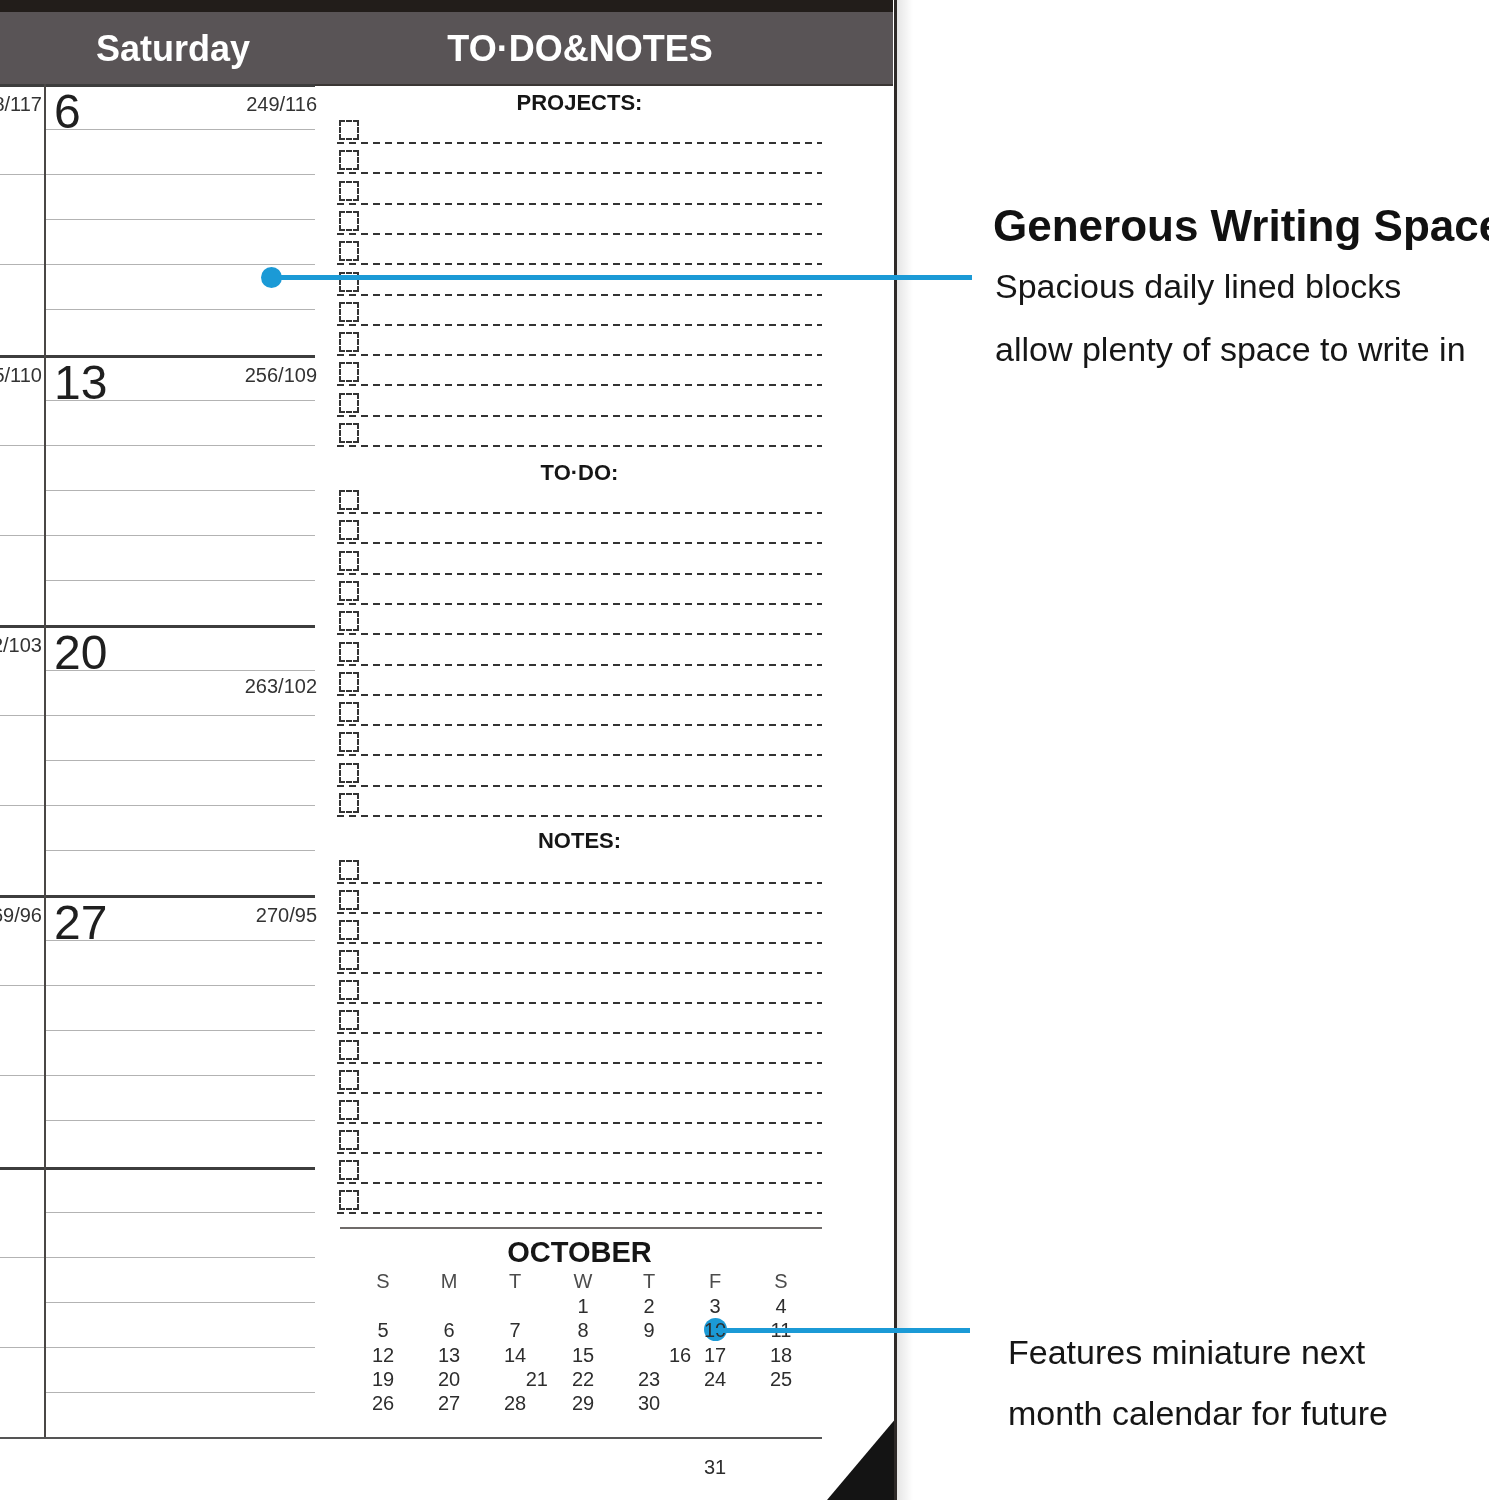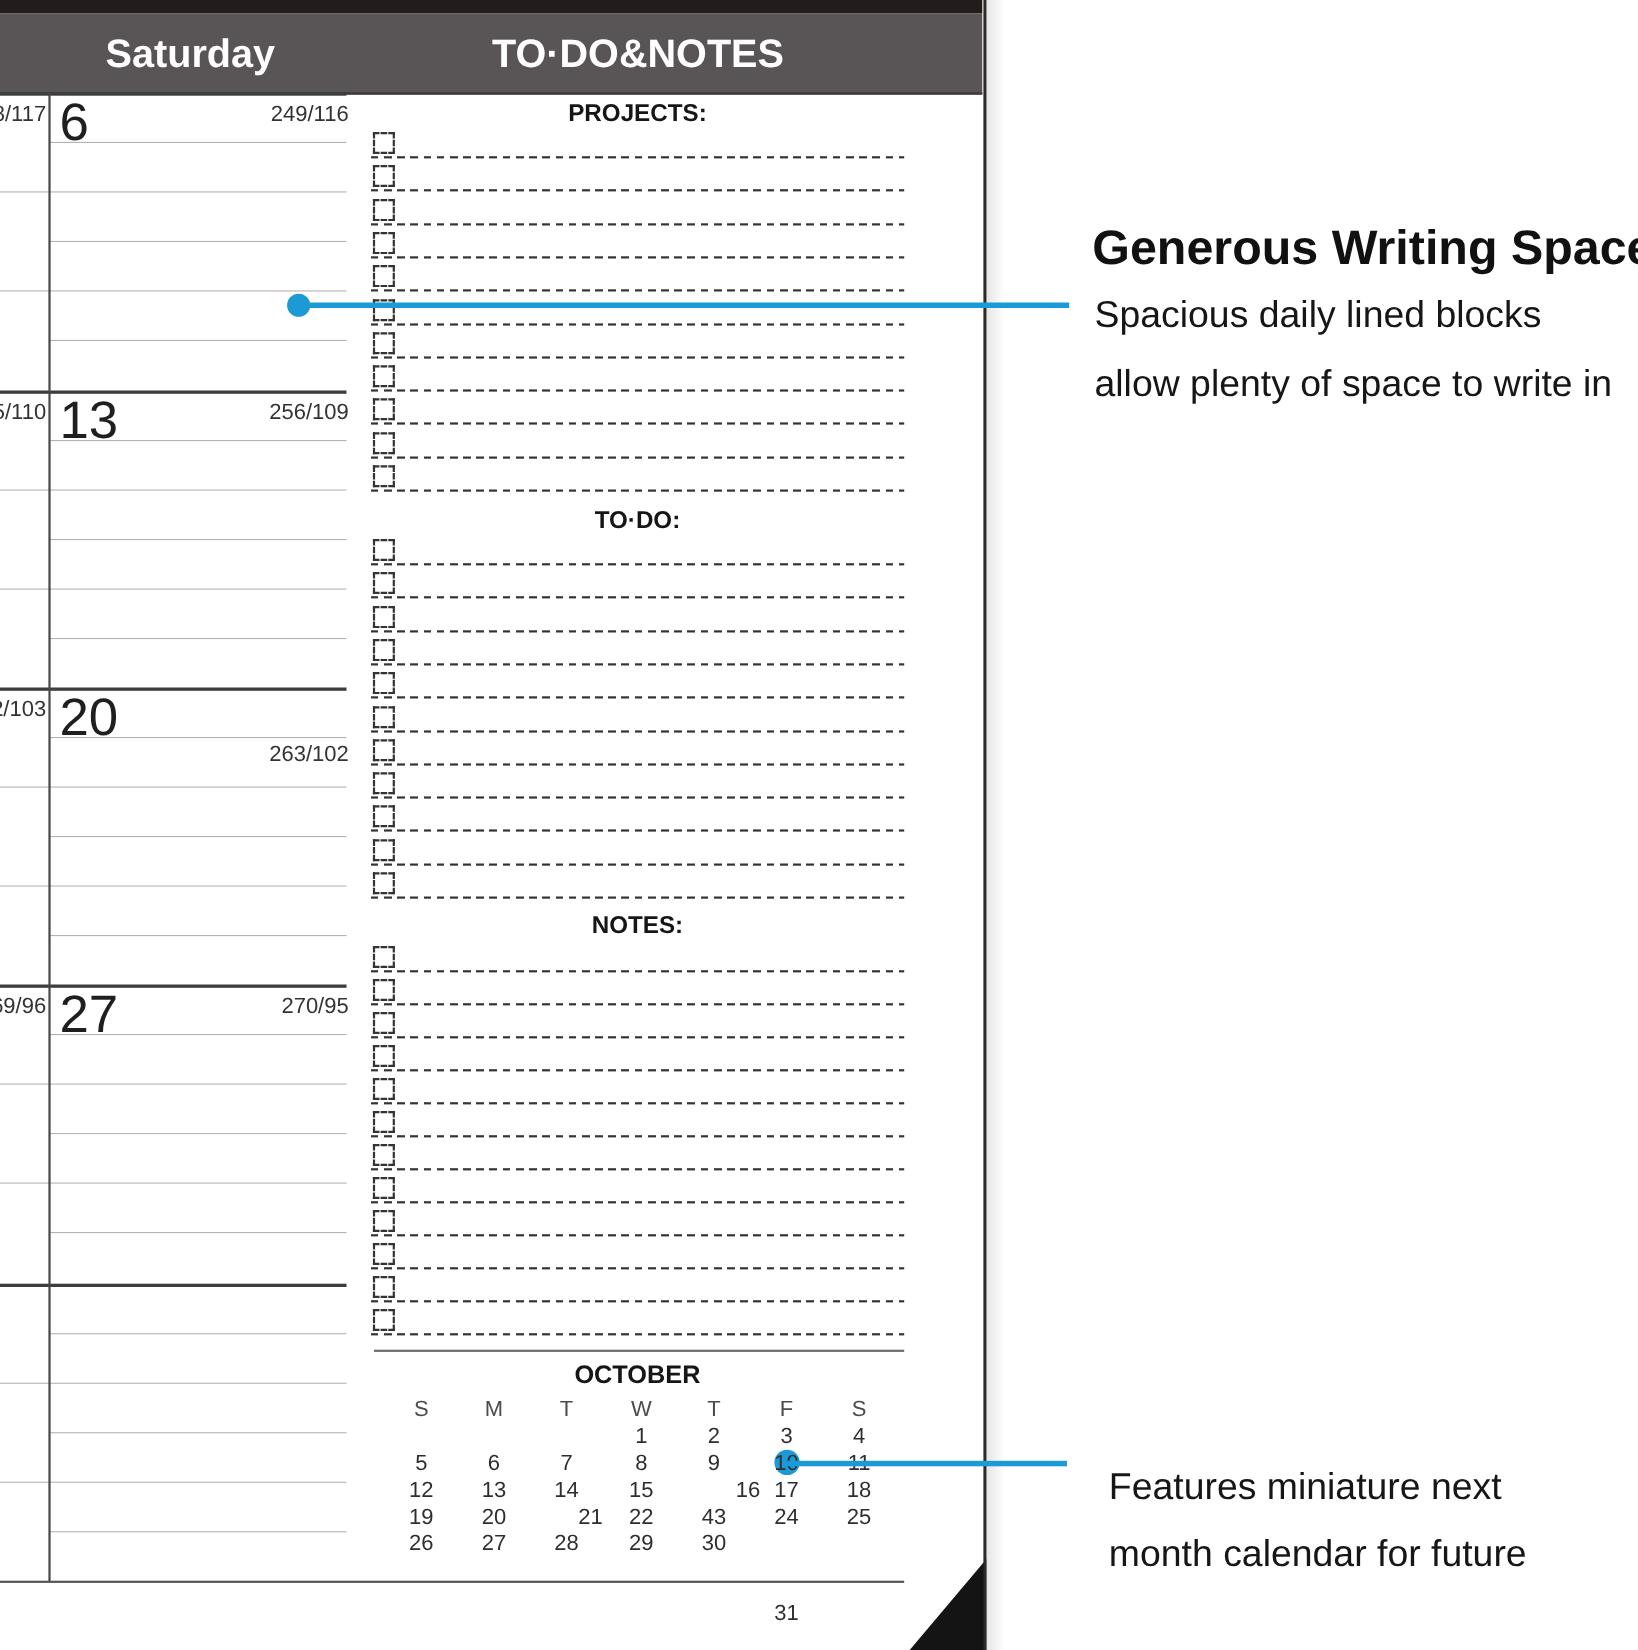--- a/index.html
+++ b/index.html
@@ -19,21 +19,21 @@
   .sat-line{position:absolute;left:45px;width:270px;height:1px;background:#b3b3b3;}
   .fri-line{position:absolute;left:0;width:45px;height:1px;background:#b3b3b3;}
   .v-line{position:absolute;left:44px;top:84px;width:2px;height:1354px;background:#4a4745;}
   .day-num{position:absolute;left:54px;font-size:48px;line-height:1.05;color:#1f1f1f;white-space:nowrap;}
   .julian{position:absolute;font-size:20px;line-height:1.1;color:#333;white-space:nowrap;}
   
   .panel-title{position:absolute;left:337px;width:485px;text-align:center;font-weight:bold;font-size:22px;line-height:1.1;color:#161616;white-space:nowrap;}
   .dash-row{position:absolute;left:337px;width:485px;height:2px;background:repeating-linear-gradient(to right,#333 0 7px,transparent 7px 12px);}
   .checkbox{position:absolute;left:339px;width:16px;height:16px;border:2px dashed #333;background:transparent;}
   .sep{position:absolute;height:2px;background:#6f6b69;}
-  .mini-title{position:absolute;left:337px;width:485px;text-align:center;font-weight:bold;font-size:23px;color:#161616;}
+  .mini-title{position:absolute;left:337px;width:485px;text-align:center;font-weight:bold;font-size:29px;color:#161616;}
   .mini-cell{position:absolute;width:66px;text-align:center;font-size:20px;line-height:22px;white-space:nowrap;}
   .mini-head{color:#4c4c4c;}
   .mini-date{color:#2e2e2e;}
   .hl-dot{position:absolute;width:23px;height:23px;border-radius:50%;}
   
   .page-edge{position:absolute;left:894px;top:0;width:3px;height:1500px;background:#2e2a28;}
   .page-shadow{position:absolute;left:897px;top:0;width:16px;height:1500px;background:linear-gradient(to right,rgba(0,0,0,.10),rgba(0,0,0,0));}
   .corner-triangle{position:absolute;left:827px;top:1417px;width:70px;height:83px;background:#141414;clip-path:polygon(100% 0,100% 100%,0 100%);}
   
   .callout-line{position:absolute;height:5px;z-index:5;}
@@ -223,21 +223,21 @@
           <div class="mini-cell mini-date" style="left: 416px; top: 1344px;">13</div>
           <div class="mini-cell mini-date" style="left: 482px; top: 1344px;">14</div>
           <div class="mini-cell mini-date" style="left: 550px; top: 1344px;">15</div>
           <div class="mini-cell mini-date" style="left: 647px; top: 1344px;">16</div>
           <div class="mini-cell mini-date" style="left: 682px; top: 1344px;">17</div>
           <div class="mini-cell mini-date" style="left: 748px; top: 1344px;">18</div>
           <div class="mini-cell mini-date" style="left: 350px; top: 1368px;">19</div>
           <div class="mini-cell mini-date" style="left: 416px; top: 1368px;">20</div>
           <div class="mini-cell mini-date" style="left: 482px; top: 1368px; text-align: right;">21</div>
           <div class="mini-cell mini-date" style="left: 550px; top: 1368px;">22</div>
-          <div class="mini-cell mini-date" style="left: 616px; top: 1368px;">43</div>
+          <div class="mini-cell mini-date" style="left: 616px; top: 1368px;">23</div>
           <div class="mini-cell mini-date" style="left: 682px; top: 1368px;">24</div>
           <div class="mini-cell mini-date" style="left: 748px; top: 1368px;">25</div>
           <div class="mini-cell mini-date" style="left: 350px; top: 1392px;">26</div>
           <div class="mini-cell mini-date" style="left: 416px; top: 1392px;">27</div>
           <div class="mini-cell mini-date" style="left: 482px; top: 1392px;">28</div>
           <div class="mini-cell mini-date" style="left: 550px; top: 1392px;">29</div>
           <div class="mini-cell mini-date" style="left: 616px; top: 1392px;">30</div>
           <div class="mini-cell mini-date" style="left: 682px; top: 1456px;">31</div>
         </div>
       <div class="sep" style="left:0;top:1437px;width:822px;background:#555;"></div>

